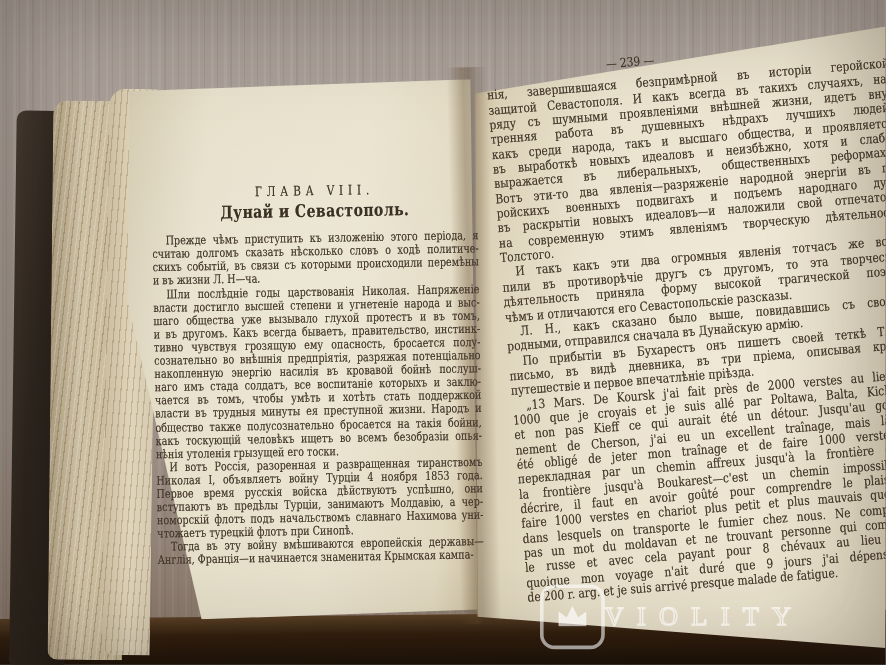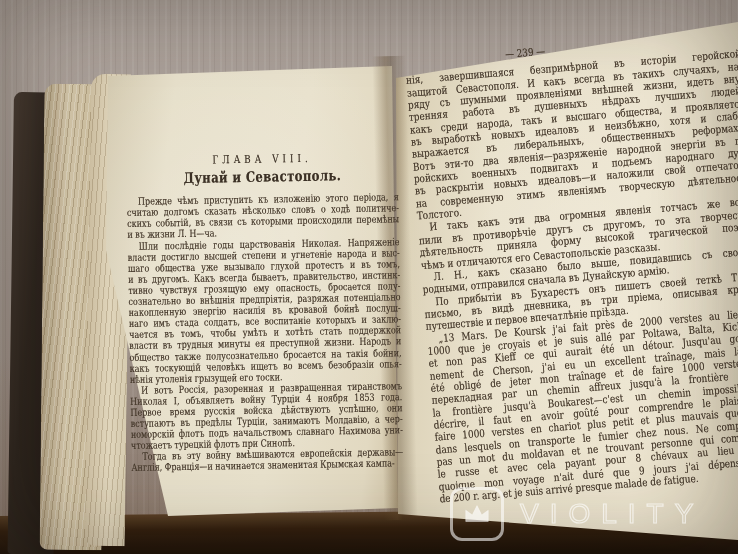--- a/index.html
+++ b/index.html
@@ -90,21 +90,21 @@
   
   .watermark {
     position:absolute; left:450px; top:484px; width:288px; height:60px;
     display:flex; align-items:center; z-index:10; pointer-events:none;
   }
   .wm-box {
     width:48px; height:48px; border:3px solid rgba(255,255,255,.58); border-radius:12px;
     display:flex; align-items:center; justify-content:center; flex:0 0 auto;
   }
   .wm-text {
-    margin-left:16px; font-family:Liberation Sans, sans-serif; font-size:28px;
+    font-family:Liberation Serif, serif; font-size:22px;
     letter-spacing:11px; color:transparent;
     -webkit-text-stroke:1.2px rgba(255,255,255,.62); white-space:nowrap;
   }
   .vignette { position:absolute; inset:0; box-shadow:inset 0 0 90px rgba(35,25,18,.35);
               z-index:9; pointer-events:none; }
 </style>
 </head>
 <body>
 
 <div class="wood"></div>

